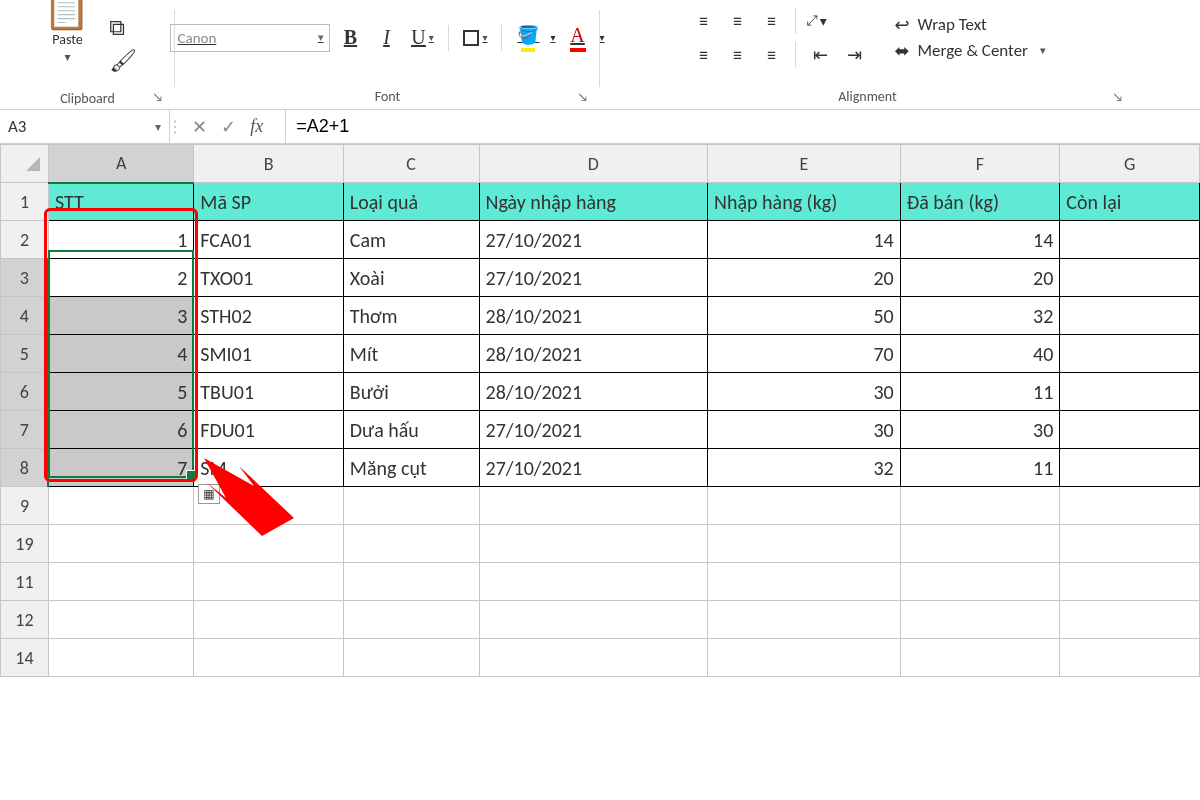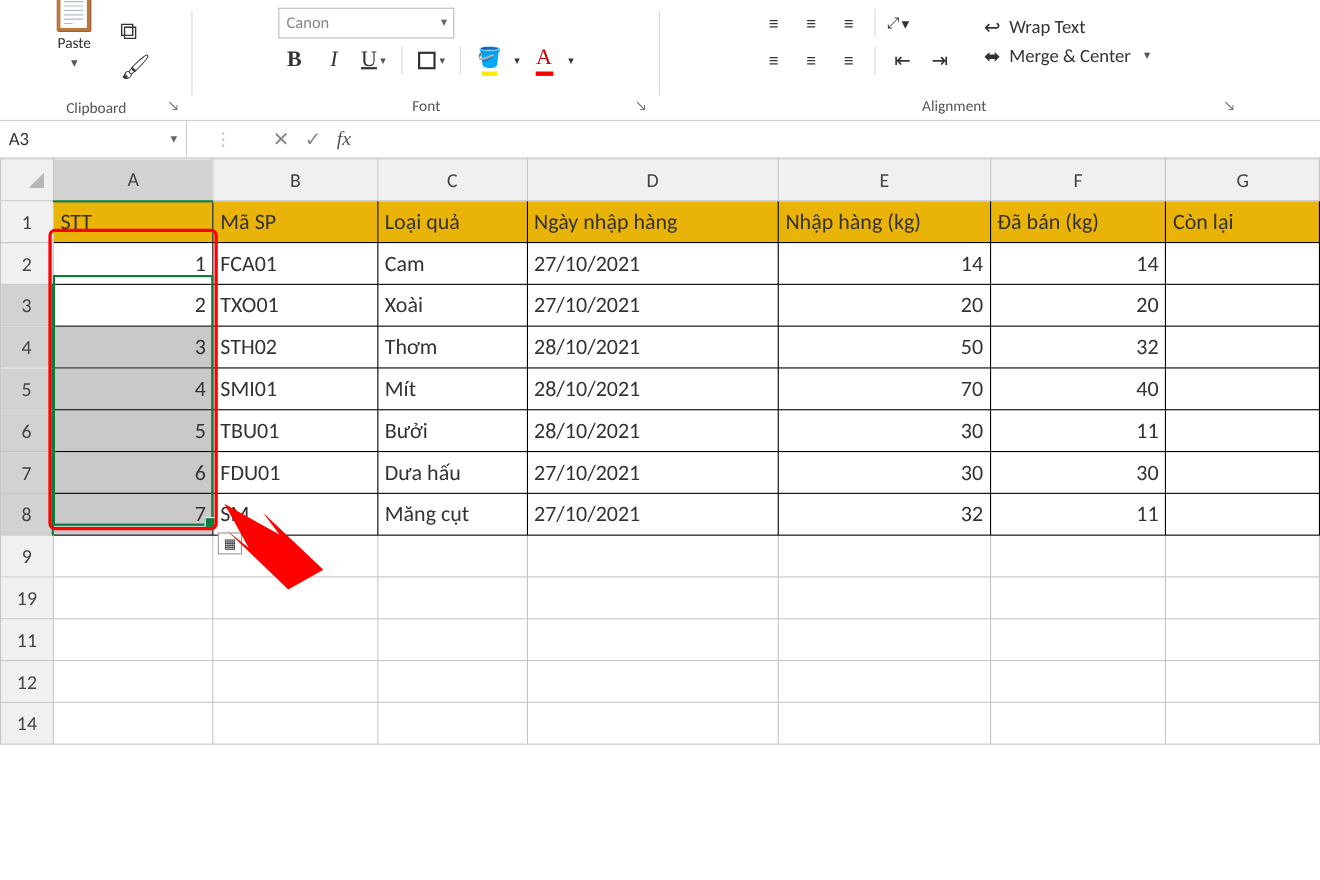--- a/index.html
+++ b/index.html
@@ -71,21 +71,21 @@
   .paste-btn{
     display:flex;flex-direction:column;align-items:center;gap:2px;
     padding:2px 6px;cursor:pointer;
   }
   .paste-icon{font-size:38px;line-height:1;}
   .paste-btn .chev{font-size:12px;color:#555;}
   .clip-side{display:flex;flex-direction:column;gap:6px;padding-left:4px;}
   .clip-side span{font-size:22px;cursor:pointer;}
 
   
-  .font-cluster{display:flex;flex-direction:column;gap:6px;}
+  .font-cluster{display:flex;flex-direction:row;gap:6px;text-decoration:underline;}
   .font-row{display:flex;align-items:center;gap:8px;}
   .fontname-box{
     border:1px solid #bcbcbc;height:28px;width:160px;
     display:flex;align-items:center;padding:0 6px;font-size:15px;color:#888;
     justify-content:space-between;
   }
   .fontname-box .chev{font-size:11px;color:#666;}
   .btn{
     min-width:28px;height:28px;display:inline-flex;align-items:center;justify-content:center;
     font-size:18px;cursor:pointer;position:relative;
@@ -107,21 +107,21 @@
     display:inline-flex;align-items:center;gap:2px;font-size:14px;
     font-family:Arial;cursor:pointer;
   }
   .wrap-merge-col{display:flex;flex-direction:column;gap:4px;margin-left:18px;}
   .wm-btn{display:flex;align-items:center;gap:8px;font-size:17px;cursor:pointer;}
   .wm-btn .icon{font-size:18px;}
   .wm-btn .chev{font-size:11px;color:#555;margin-left:4px;}
 
   
   .fxbar{
-    display:flex;align-items:stretch;height:34px;border-bottom:1px solid #d0d0d0;gap:28px;
+    display:flex;align-items:stretch;height:34px;border-bottom:1px solid #d0d0d0;
   }
   .name-box{
     width:170px;border-right:1px solid #d0d0d0;display:flex;align-items:center;
     padding:0 8px;font-size:17px;justify-content:space-between;
   }
   .name-box .chev{font-size:12px;color:#666;cursor:pointer;}
   .drag-handle{width:10px;display:flex;align-items:center;justify-content:center;color:#bbb;font-size:16px;}
   .fx-btns{display:flex;align-items:center;gap:14px;padding:0 12px;color:#888;}
   .fx-btns span{cursor:pointer;font-size:18px;}
   .fx-label{font-style:italic;font-family:"Times New Roman",serif;font-size:18px;color:#555;margin-right:10px;}
@@ -144,21 +144,21 @@
     white-space:nowrap;
   }
   .grid th{
     background:#f0f0f0;font-weight:normal;text-align:center;color:#444;
   }
   .grid th.col{height:30px;font-size:18px;}
   .grid th.row{width:48px;font-size:18px;}
   .grid .corner{background:#f0f0f0;}
   .grid .corner svg{display:block;margin-left:auto;}
   .grid td.num{text-align:right;}
-  .grid .hdr-cell{background:#eab308;font-weight:normal;}
+  .grid .hdr-cell{background:#5eead4;font-weight:normal;}
   .grid th.col.sel{background:#d2d2d2;border-bottom:2px solid #0f7b3e;}
   .grid th.row.sel{background:#d2d2d2;border-right:2px solid #0f7b3e;}
   .grid td.sel-range{background:#c9c9c9;}
   .grid td.active{background:#fff;}
   .data-border td{border:1px solid #000;}
 
   
   .selection-outline{
     position:absolute;
     border:2px solid #0f7b3e;
@@ -289,20 +289,21 @@
   <div class="name-box">
     <span>A3</span>
     <span class="chev">▾</span>
   </div>
   <div class="drag-handle">⋮</div>
   <div class="fx-btns">
     <span>✕</span>
     <span>✓</span>
     <span class="fx-label">fx</span>
   </div>
+  <input class="formula-input" value="=A2+1" style="">
 </div>
 
 <div class="sheet">
   <table class="grid" id="grid">
       <colgroup>
         <col style="width:48px">
         <col style="width:146px">
         <col style="width:150px">
         <col style="width:136px">
         <col style="width:229px">

